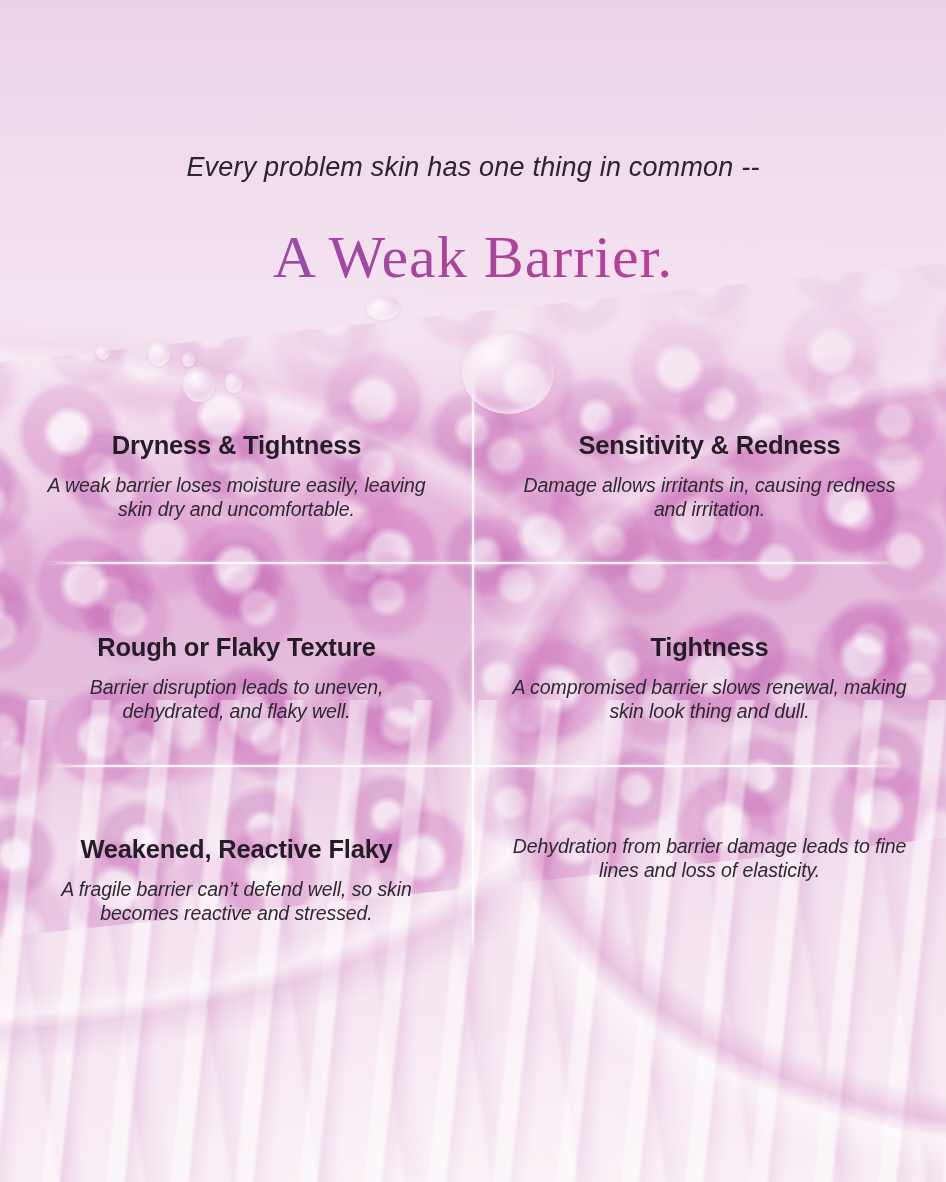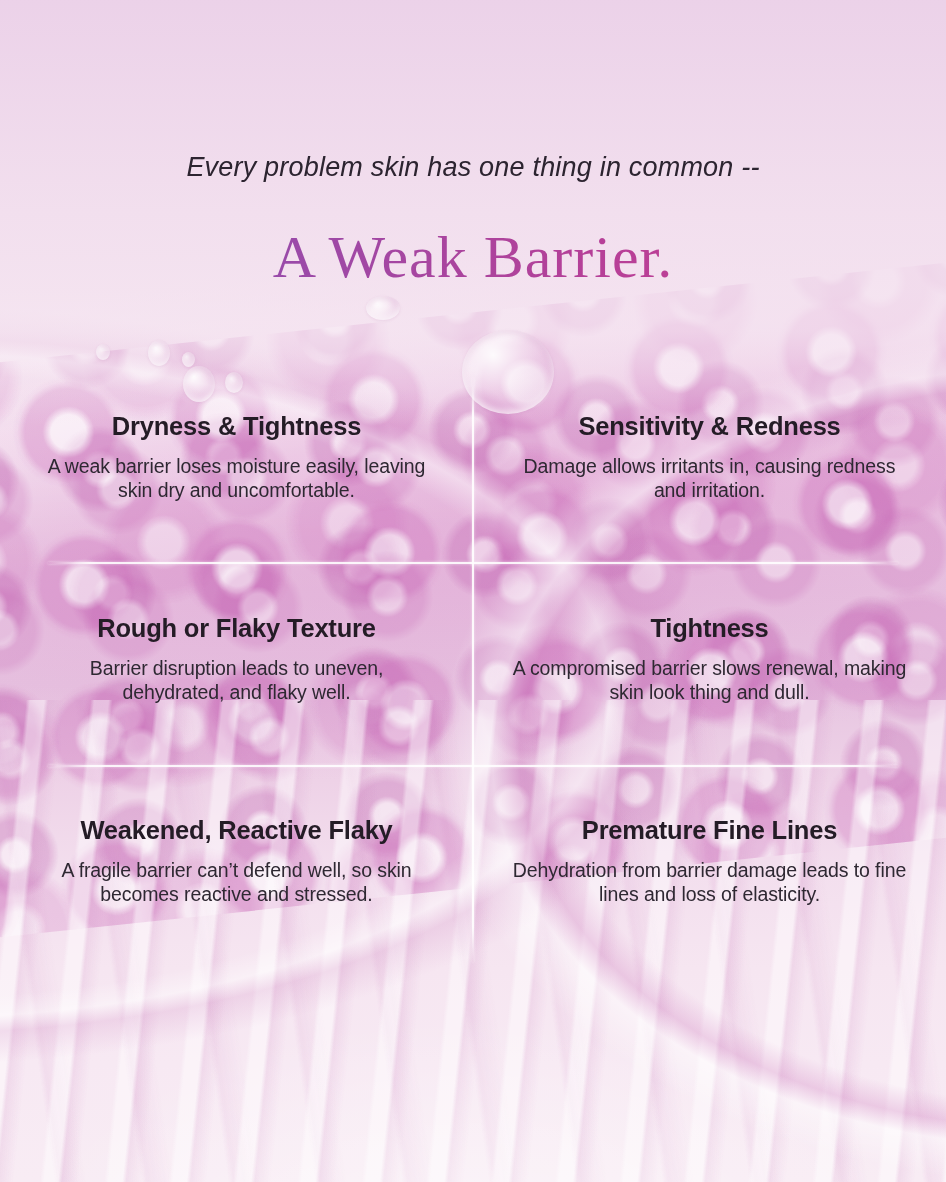--- a/index.html
+++ b/index.html
@@ -233,21 +233,21 @@
     background: linear-gradient(90deg,
       rgba(255,255,255,0.05) 0%,
       rgba(255,255,255,0.9) 5%,
       rgba(255,255,255,0.9) 95%,
       rgba(255,255,255,0.05) 100%);
   }
 
   
   .grid {
     position: absolute;
-    top: 412px;
+    top: 431px;
     left: 0;
     width: 946px;
   }
   .grid-row {
     display: flex;
     width: 100%;
   }
   .grid-row.r1 { height: 202px; }
   .grid-row.r2 { height: 202px; }
   .grid-row.r3 { height: 150px; }
@@ -269,20 +269,21 @@
   }
 
   .cell-body {
     margin: 0;
     font-family: "Liberation Sans", sans-serif;
     font-weight: 400;
     font-size: 19.5px;
     line-height: 1.22;
     letter-spacing: -0.1px;
     color: #2e2832;
+    font-style: italic;
   }
 </style>
 </head>
 <body>
 
 <div class="poster">
 
   <div class="bg-layer bg-base"></div>
   <div class="bg-layer bg-swoosh"></div>
   <div class="bg-layer bg-cells"></div>
@@ -331,20 +332,19 @@
           <p class="cell-body">A compromised barrier slows renewal, making skin look thing and dull.</p>
         </div>
       </div>
 
       <div class="grid-row r3">
         <div class="cell">
           <h2 class="cell-title">Weakened, Reactive Flaky</h2>
           <p class="cell-body">A fragile barrier can’t defend well, so skin becomes reactive and stressed.</p>
         </div>
         <div class="cell">
-          <h2 class="cell-title">Premature Fine Lines</h2>
           <p class="cell-body">Dehydration from barrier damage leads to fine lines and loss of elasticity.</p>
         </div>
       </div>
 
     </div>
   </div>
 </div>
 
 </body></html>

